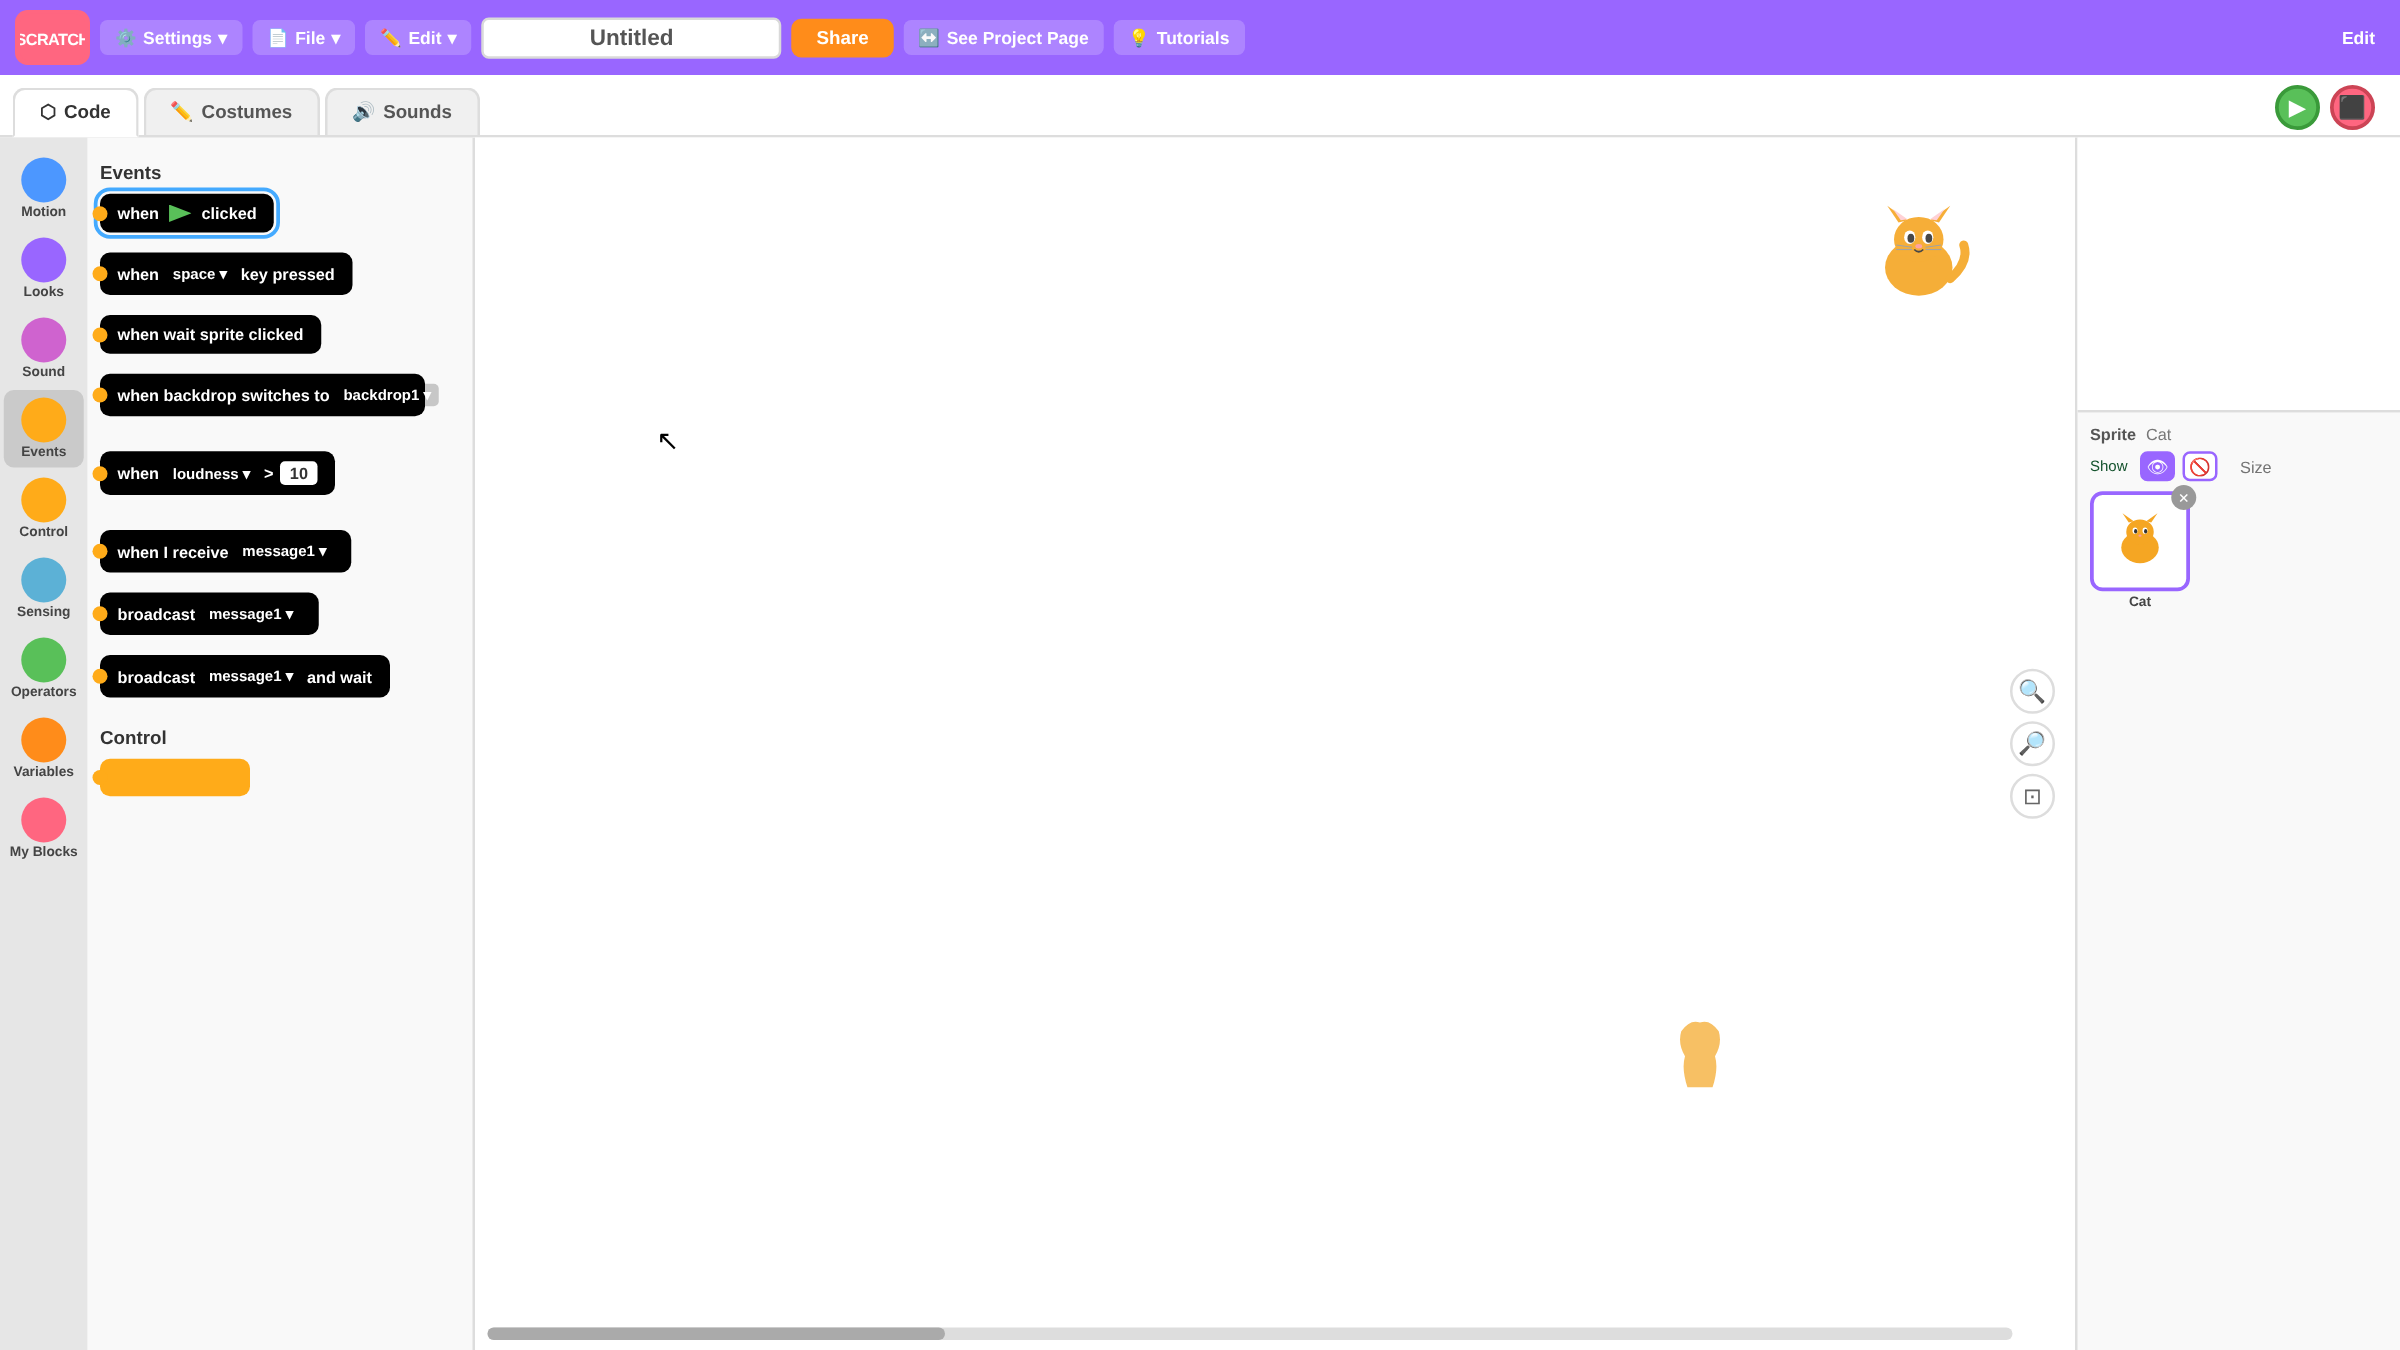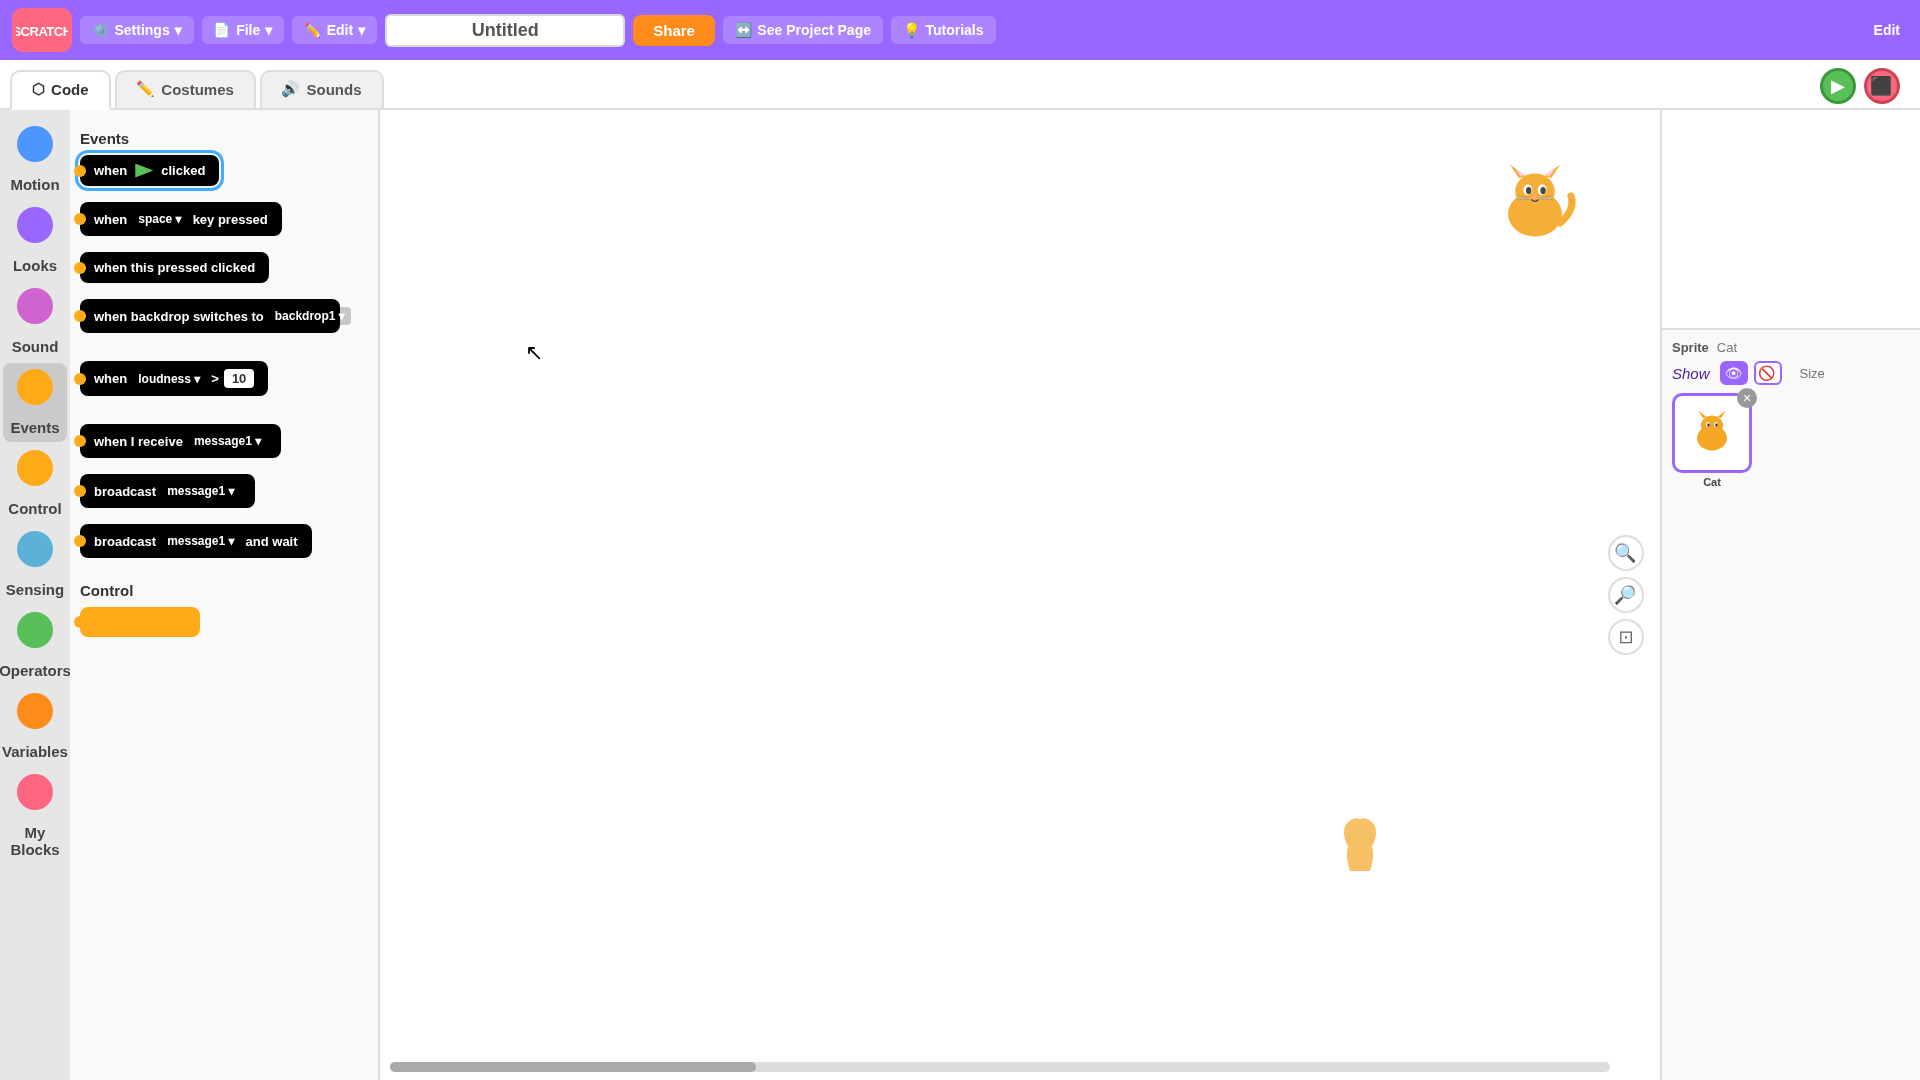--- a/index.html
+++ b/index.html
@@ -152,25 +152,24 @@
       border-radius: 8px;
       width: 64px;
     }
     .category-item.active { background: rgba(0,0,0,0.12); }
     .cat-circle {
       width: 36px;
       height: 36px;
       border-radius: 50%;
     }
     .cat-label {
-      font-size: 15px;
+      font-size: 11px;
       font-weight: 600;
       color: #444;
       text-align: center;
-      margin-top: 12px;
     }
 
     
     #blocks-panel {
       width: 310px;
       background: #f9f9f9;
       overflow-y: auto;
       padding: 10px;
       border-right: 2px solid #ddd;
     }
@@ -492,21 +491,21 @@
     <div style="margin-bottom:8px;">
       <div class="block">
         <span>when</span>
         <span class="block-dropdown">space ▾</span>
         <span>key pressed</span>
       </div>
     </div>
 
     <div style="margin-bottom:8px;">
       <div class="block">
-        <span>when this pressed clicked</span>
+        <span>when wait sprite clicked</span>
       </div>
     </div>
 
     <div style="margin-bottom:8px;">
       <div class="block" style="max-width:260px;">
         <span>when backdrop switches to</span>
         <span class="block-dropdown">backdrop1 ▾</span>
       </div>
     </div>
 
@@ -614,21 +613,21 @@
     <div id="stage-view">
     </div>
 
     <div id="sprite-info">
       <div class="sprite-label">
         <span>Sprite</span>
         <span style="font-weight:400;color:#777;">Cat</span>
       </div>
 
       <div class="show-controls">
-        <span style="font-size:15px;color:#4c1d95;margin-right:4px;font-style:italic;">Show</span>
+        <span style="font-size:12px;color:#14532d;margin-right:4px;">Show</span>
         <div class="show-btn active">👁</div>
         <div class="show-btn">🚫</div>
         <span style="font-size:13px;color:#737373;margin-left:12px;">Size</span>
       </div>
 
       <div style="display:flex;gap:10px;flex-wrap:wrap;margin-top:8px;">
         <div style="display:flex;flex-direction:column;align-items:center;">
           <div class="sprite-card">
             <div class="sprite-delete">✕</div>
             <svg width="50" height="50" viewBox="0 0 100 100">

